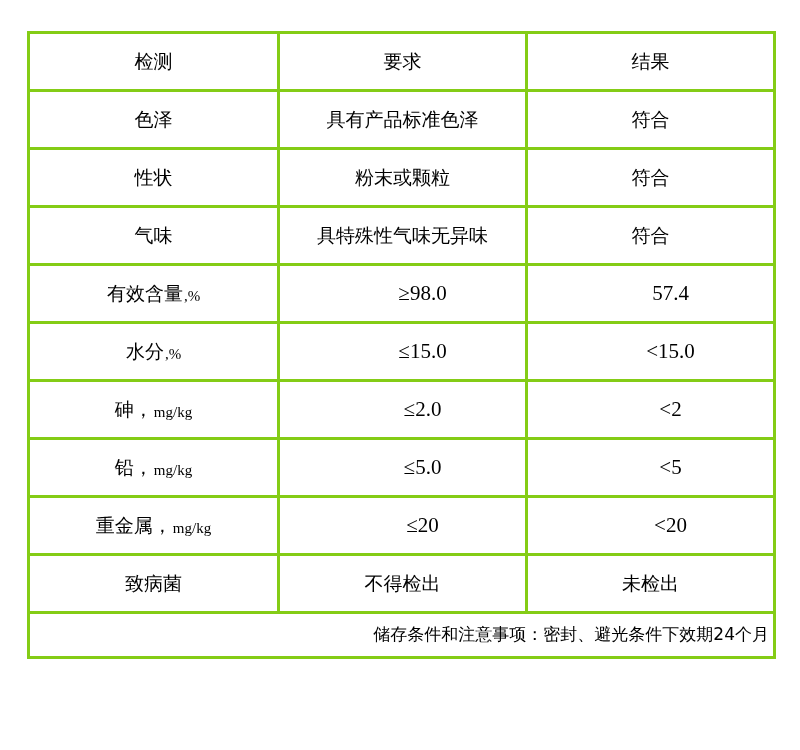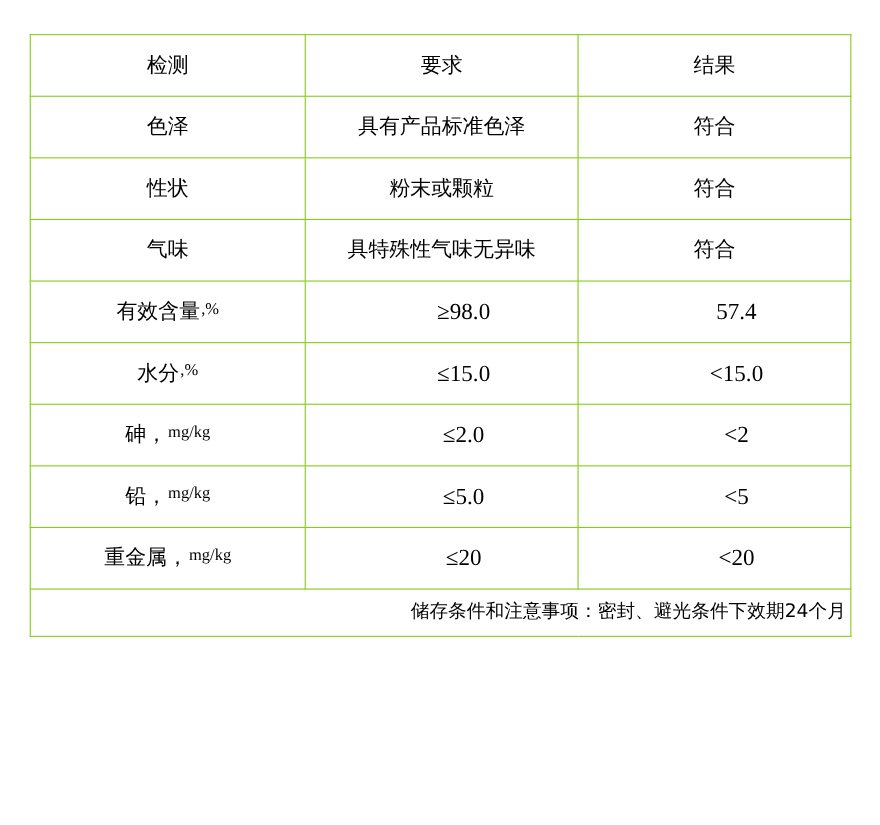--- a/index.html
+++ b/index.html
@@ -24,21 +24,21 @@
   }
   .spec-table {
     position: absolute;
     left: 27px;
     top: 31px;
     width: 746px;
     border-collapse: collapse;
     table-layout: fixed;
   }
   .spec-table td {
-    border: 1px solid #84cc16;
+    border: 3px solid #84cc16;
     text-align: center;
     vertical-align: middle;
     height: 55px;
     padding: 0 4px;
     font-size: 20px;
     line-height: 1.25;
     font-family: "Liberation Serif", serif;
   }
   .col-a { width: 250px; }
   .col-b { width: 248px; }
@@ -52,21 +52,21 @@
     font-family: "Liberation Serif", serif;
     font-size: 21px;
     margin-left: 40px;
   }
   .unit {
     font-family: "Liberation Serif", serif;
     font-size: 15px;
   }
   .cell-inline {
     display: inline-flex;
-    align-items: flex-start;
+    align-items: flex-end;
     justify-content: center;
     gap: 1px;
   }
   .footer-row td {
     height: 42px;
     text-align: right;
     padding-left: 8px;
     font-family: "DejaVu Sans", sans-serif;
     font-size: 17px;
   }
@@ -146,19 +146,24 @@
       <tr>
         <td><span class="cell-inline">
               <span class="cn">重金属，</span>
               <span class="unit">mg/kg</span>
             </span></td>
         <td><span class="num">≤20</span></td>
         <td><span class="num">&lt;20</span></td>
       </tr>
 
 
+      <tr>
+        <td><span class="cn">致病菌</span></td>
+        <td><span class="cn">不得检出</span></td>
+        <td><span class="cn">未检出</span></td>
+      </tr>
 
       <tr class="footer-row">
         <td colspan="3">储存条件和注意事项：密封、避光条件下效期24个月</td>
       </tr>
     </tbody>
   </table>
 </div>
 
 </body></html>

